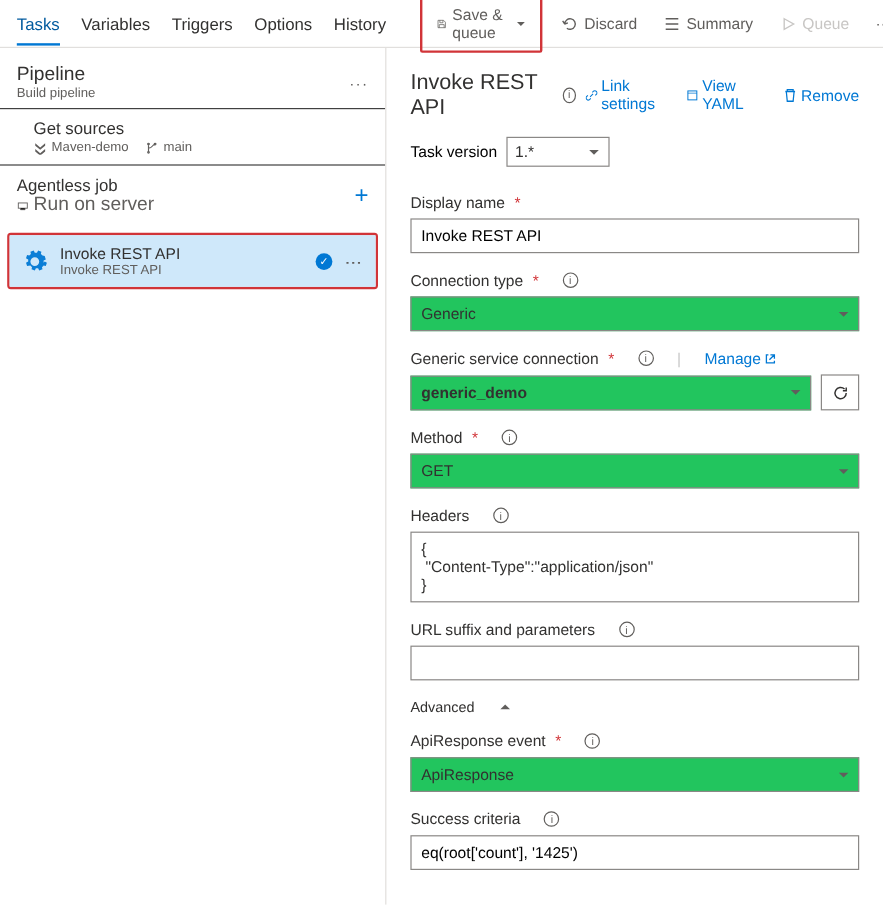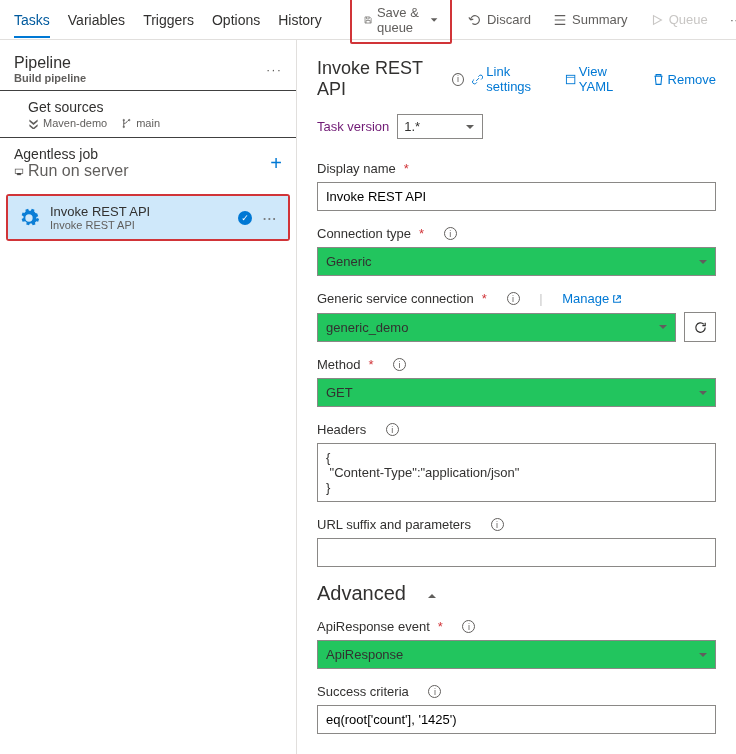--- a/index.html
+++ b/index.html
@@ -7,25 +7,25 @@
 .topbar { display: flex; align-items: center; height: 40px; border-bottom: 1px solid #e1dfdd; padding: 0 14px; gap: 4px; }
 .tabs { display: flex; gap: 18px; }
 .tab { font-size: 14px; color: #323130; padding: 10px 0 8px; border-bottom: 2px solid transparent; cursor: pointer; }
 .tab.active { color: #005a9e; border-bottom-color: #0078d4; }
 .toolbar { display: flex; align-items: center; gap: 10px; margin-left: 24px; }
 .tbtn { display: inline-flex; align-items: center; gap: 5px; font-size: 13px; color: #605e5c; cursor: pointer; padding: 4px 6px; }
 .tbtn svg { width: 14px; height: 14px; }
 .tbtn.disabled { color: #c8c6c4; }
 .save-wrap { border: 2px solid #d13438; border-radius: 2px; padding: 3px 6px; }
 .main { display: flex; height: calc(100% - 40px); }
-.left { width: 297px; border-right: 1px solid #e1dfdd; overflow-y: auto; }
+.left { width: 322px; border-right: 1px solid #e1dfdd; overflow-y: auto; }
 .right { flex: 1; padding: 18px 20px 10px 20px; overflow-y: auto; }
 .lhead { display: flex; align-items: center; padding: 14px 14px 6px; }
 .lhead-title { font-size: 16px; }
-.lhead-sub { font-size: 11px; color: #605e5c; font-weight: bold; }
+.lhead-sub { font-size: 11px; color: #605e5c; }
 .dots { margin-left: auto; color: #605e5c; letter-spacing: 1px; cursor: pointer; }
 .lsec { border-top: 1px solid #404040; padding: 8px 14px 8px; }
 .getsources-title { font-size: 14px; }
 .getsources-sub { font-size: 11px; color: #605e5c; display: flex; align-items: center; gap: 14px; margin-top: 2px; }
 .getsources-sub span { display: inline-flex; align-items: center; gap: 4px; }
 .agentless { display: flex; align-items: center; justify-content: space-between; }
 .agentless-title { font-size: 14px; }
 .agentless-sub { font-size: 16px; color: #605e5c; display: flex; align-items: center; gap: 4px; }
 .plus { color: #0078d4; font-size: 20px; font-weight: 300; cursor: pointer; }
 .task-sel { border: 2.5px solid #d13438; border-radius: 3px; margin: 6px 6px; }
@@ -37,34 +37,34 @@
 .task-sub { font-size: 11px; color: #605e5c; }
 .check { width: 14px; height: 14px; background: #0078d4; border-radius: 50%; display: inline-flex; align-items: center; justify-content: center; color: #fff; font-size: 9px; }
 .vdots { color: #605e5c; font-size: 14px; letter-spacing: -2px; cursor: pointer; writing-mode: vertical-lr; }
 
 .rtitle-row { display: flex; align-items: center; gap: 8px; margin-bottom: 14px; }
 .rtitle { font-size: 18px; font-weight: 400; }
 .info { width: 13px; height: 13px; border: 1px solid #605e5c; border-radius: 50%; display: inline-flex; align-items: center; justify-content: center; font-size: 9px; color: #605e5c; cursor: pointer; }
 .rlinks { margin-left: auto; display: flex; gap: 16px; }
 .rlink { color: #0078d4; font-size: 13px; display: inline-flex; align-items: center; gap: 3px; cursor: pointer; }
 .field-row { display: flex; align-items: center; gap: 8px; margin-bottom: 8px; }
-.flabel { font-size: 13px; color: #701a75; text-align: right; }
+.flabel { font-size: 13px; color: #000000; text-align: right; }
 .req { color: #d13438; }
 .sel-small { border: 1px solid #8a8886; padding: 4px 20px 4px 6px; font-size: 13px; min-width: 86px; background: #fff; position: relative; cursor: pointer; }
 .sel-small::after, .sel::after { content: ""; position: absolute; right: 8px; top: 50%; transform: translateY(-25%); border: 4px solid transparent; border-top-color: #605e5c; }
 .sel { border: 1px solid #8a8886; padding: 6px 24px 6px 8px; font-size: 13px; width: 100%; position: relative; background: #22c55e; cursor: pointer; }
 .input { border: 1px solid #8a8886; padding: 6px 8px; font-size: 13px; width: 100%; background: #fff; }
 .textarea { border: 1px solid #8a8886; padding: 6px 8px; font-size: 13px; width: 100%; background: #fff; min-height: 56px; white-space: pre; font-family: inherit; resize: none; }
 .fgroup { margin-bottom: 15px; }
 .flabel-top { display: flex; align-items: center; gap: 8px; margin-bottom: 6px; font-size: 13px; }
-.conn-row { display: flex; gap: 8px; align-items: center; }
+.conn-row { display: flex; gap: 8px; align-items: center; font-weight: bold; }
 .refresh-btn { width: 32px; height: 30px; border: 1px solid #8a8886; display: flex; align-items: center; justify-content: center; cursor: pointer; }
 .manage { color: #0078d4; font-size: 13px; cursor: pointer; display: inline-flex; align-items: center; gap: 3px; }
 .divider { color: #c8c8c8; }
-.section-hdr { font-size: 20px; display: flex; align-items: center; gap: 22px; margin: 6px 0 14px; cursor: pointer; }
+.section-hdr { font-size: 12px; display: flex; align-items: center; gap: 22px; margin: 6px 0 14px; cursor: pointer; }
 .chev-up::after { content: ""; display: inline-block; border: 4px solid transparent; border-bottom-color: #605e5c; transform: translateY(-2px); }
 svg { display: block; }
 </style>
 </head>
 <body>
 
 <div class="topbar">
   <div class="tabs">
     <div class="tab active">Tasks</div>
     <div class="tab">Variables</div>

